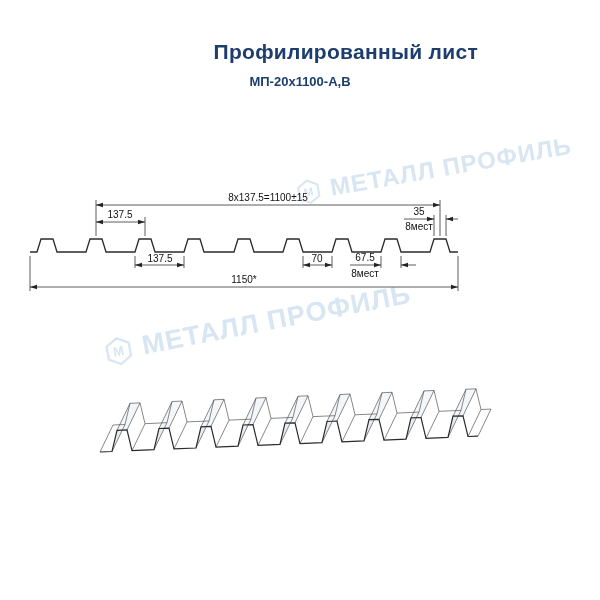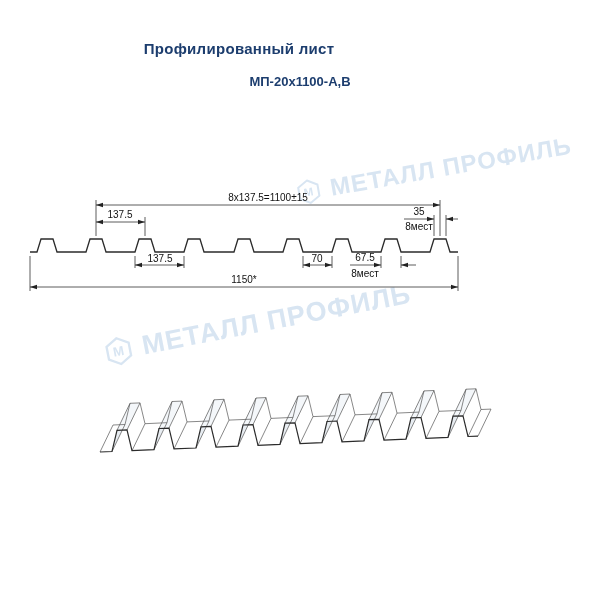--- a/index.html
+++ b/index.html
@@ -1,19 +1,19 @@
 <!DOCTYPE html>
 <html><head>
 <meta charset="utf-8">
 <style>
   html,body{margin:0;padding:0;background:#fff;}
   .page{position:relative;width:600px;height:600px;background:#fff;overflow:hidden;
         font-family:"Liberation Sans",sans-serif;}
-  .page-title{position:absolute;top:40px;left:0;width:478px;text-align:center;
-        color:#1c3d6e;font-size:15px;font-weight:700;letter-spacing:.3px;z-index:3;}
+  .page-title{position:absolute;top:40px;left:0;width:478px;text-align:right;
+        color:#1c3d6e;font-size:21px;font-weight:700;letter-spacing:.3px;z-index:3;}
   .page-subtitle{position:absolute;top:74px;left:0;width:600px;text-align:center;
         color:#1c3d6e;font-size:13px;font-weight:700;z-index:3;}
   .watermark{position:absolute;display:flex;align-items:center;gap:9px;
         color:#d8e5f2;font-weight:700;transform-origin:left center;white-space:nowrap;
         z-index:1;letter-spacing:1px;user-select:none;}
   .wm1{left:296px;top:180px;font-size:24px;transform:rotate(-10deg);}
   .wm2{left:104px;top:338px;font-size:27px;transform:rotate(-11deg);}
   .wm-logo{flex:0 0 auto;}
   svg.draw{position:absolute;left:0;top:0;z-index:2;pointer-events:none;}
   text.dim{font-family:"Liberation Sans",sans-serif;font-size:10px;fill:#111;}

